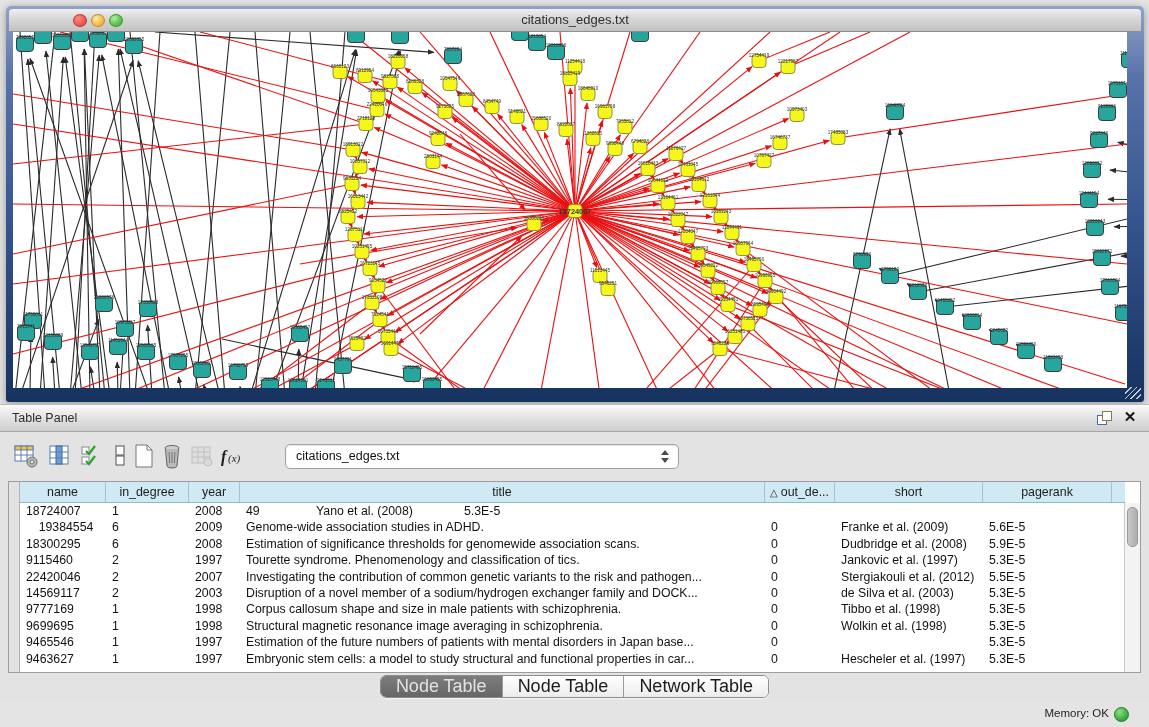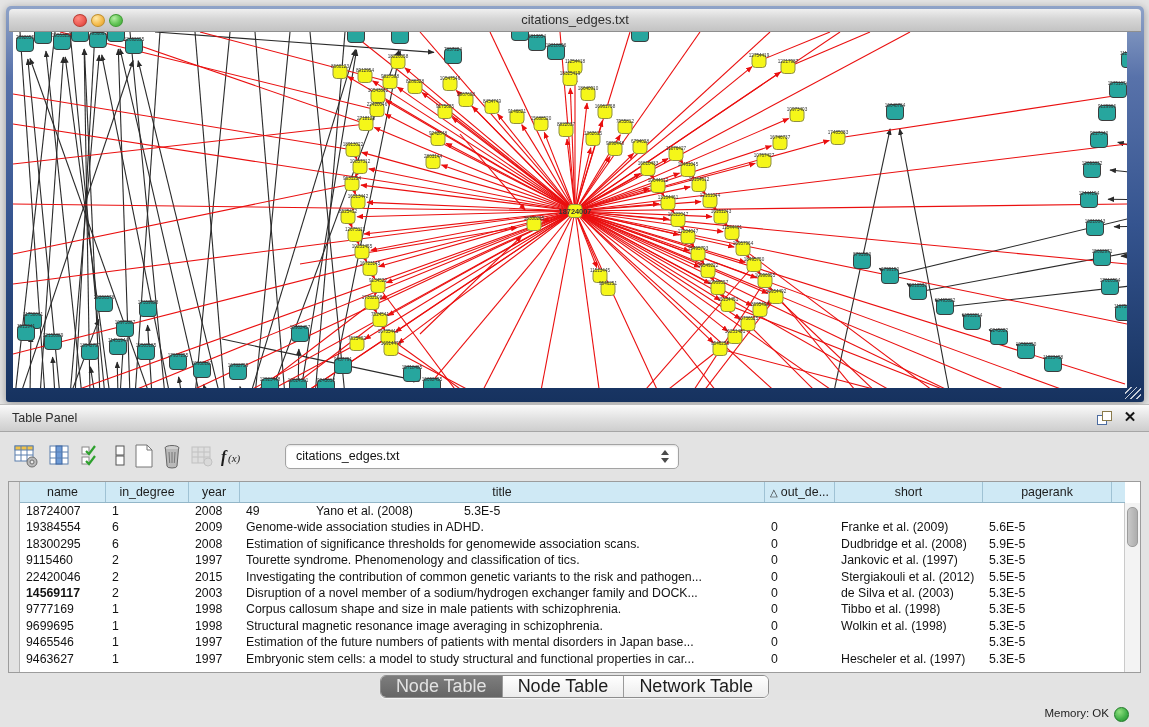--- a/index.html
+++ b/index.html
@@ -672,21 +672,21 @@
     <div id="tbody">
         <div class="tr">
           <div class="td" style="width: 86px;">18724007</div>
           <div class="td" style="width: 83px;">1</div>
           <div class="td" style="width: 51px;">2008</div>
           <div class="td" style="width: 70px;">49</div>
           <div class="td" style="width: 148px;">Yano et al. (2008)</div>
           <div class="td" style="width: 129px;">5.3E-5</div>
         </div>
         <div class="tr">
-          <div class="td" style="width: 86px;">19384554</div>
+          <div class="td" style="width: 86px; text-align: center;">19384554</div>
           <div class="td" style="width: 83px;">6</div>
           <div class="td" style="width: 51px;">2009</div>
           <div class="td" style="width: 525px;">Genome-wide association studies in ADHD.</div>
           <div class="td" style="width: 70px;">0</div>
           <div class="td" style="width: 148px;">Franke et al. (2009)</div>
           <div class="td" style="width: 129px;">5.6E-5</div>
         </div>
         <div class="tr">
           <div class="td" style="width: 86px;">18300295</div>
           <div class="td" style="width: 83px;">6</div>
@@ -701,28 +701,28 @@
           <div class="td" style="width: 83px;">2</div>
           <div class="td" style="width: 51px;">1997</div>
           <div class="td" style="width: 525px;">Tourette syndrome. Phenomenology and classification of tics.</div>
           <div class="td" style="width: 70px;">0</div>
           <div class="td" style="width: 148px;">Jankovic et al. (1997)</div>
           <div class="td" style="width: 129px;">5.3E-5</div>
         </div>
         <div class="tr">
           <div class="td" style="width: 86px;">22420046</div>
           <div class="td" style="width: 83px;">2</div>
-          <div class="td" style="width: 51px;">2015</div>
+          <div class="td" style="width: 51px;">2007</div>
           <div class="td" style="width: 525px;">Investigating the contribution of common genetic variants to the risk and pathogen...</div>
           <div class="td" style="width: 70px;">0</div>
           <div class="td" style="width: 148px;">Stergiakouli et al. (2012)</div>
           <div class="td" style="width: 129px;">5.5E-5</div>
         </div>
         <div class="tr">
-          <div class="td" style="width: 86px; font-weight: bold;">14569117</div>
+          <div class="td" style="width: 86px;">14569117</div>
           <div class="td" style="width: 83px;">2</div>
           <div class="td" style="width: 51px;">2003</div>
           <div class="td" style="width: 525px;">Disruption of a novel member of a sodium/hydrogen exchanger family and DOCK...</div>
           <div class="td" style="width: 70px;">0</div>
           <div class="td" style="width: 148px;">de Silva et al. (2003)</div>
           <div class="td" style="width: 129px;">5.3E-5</div>
         </div>
         <div class="tr">
           <div class="td" style="width: 86px;">9777169</div>
           <div class="td" style="width: 83px;">1</div>

